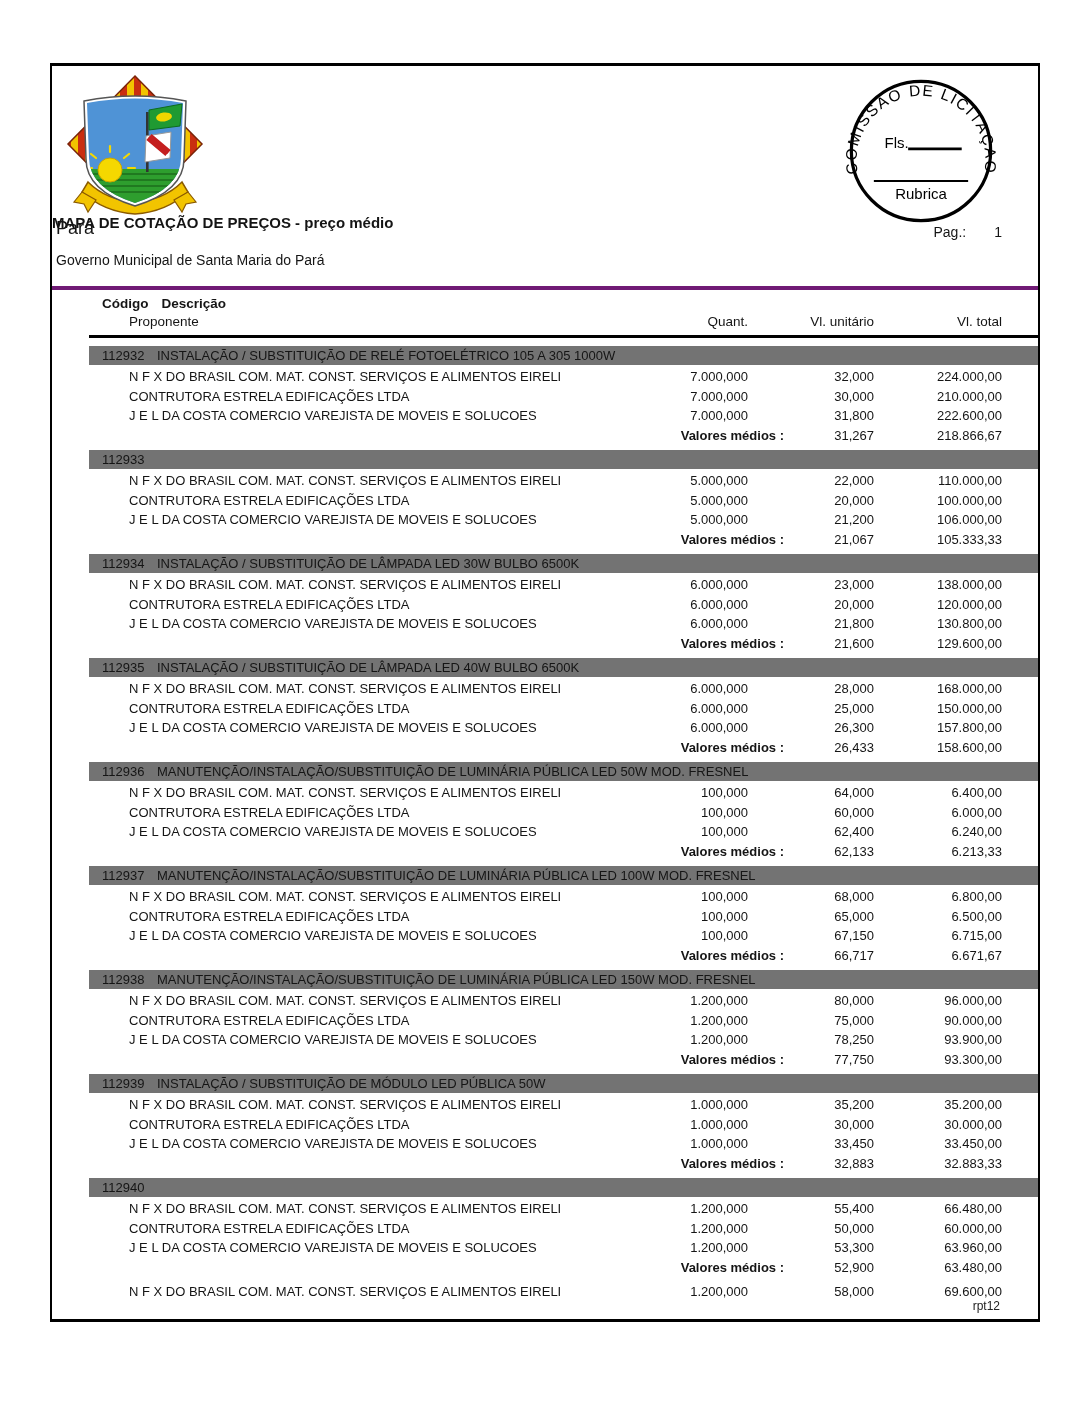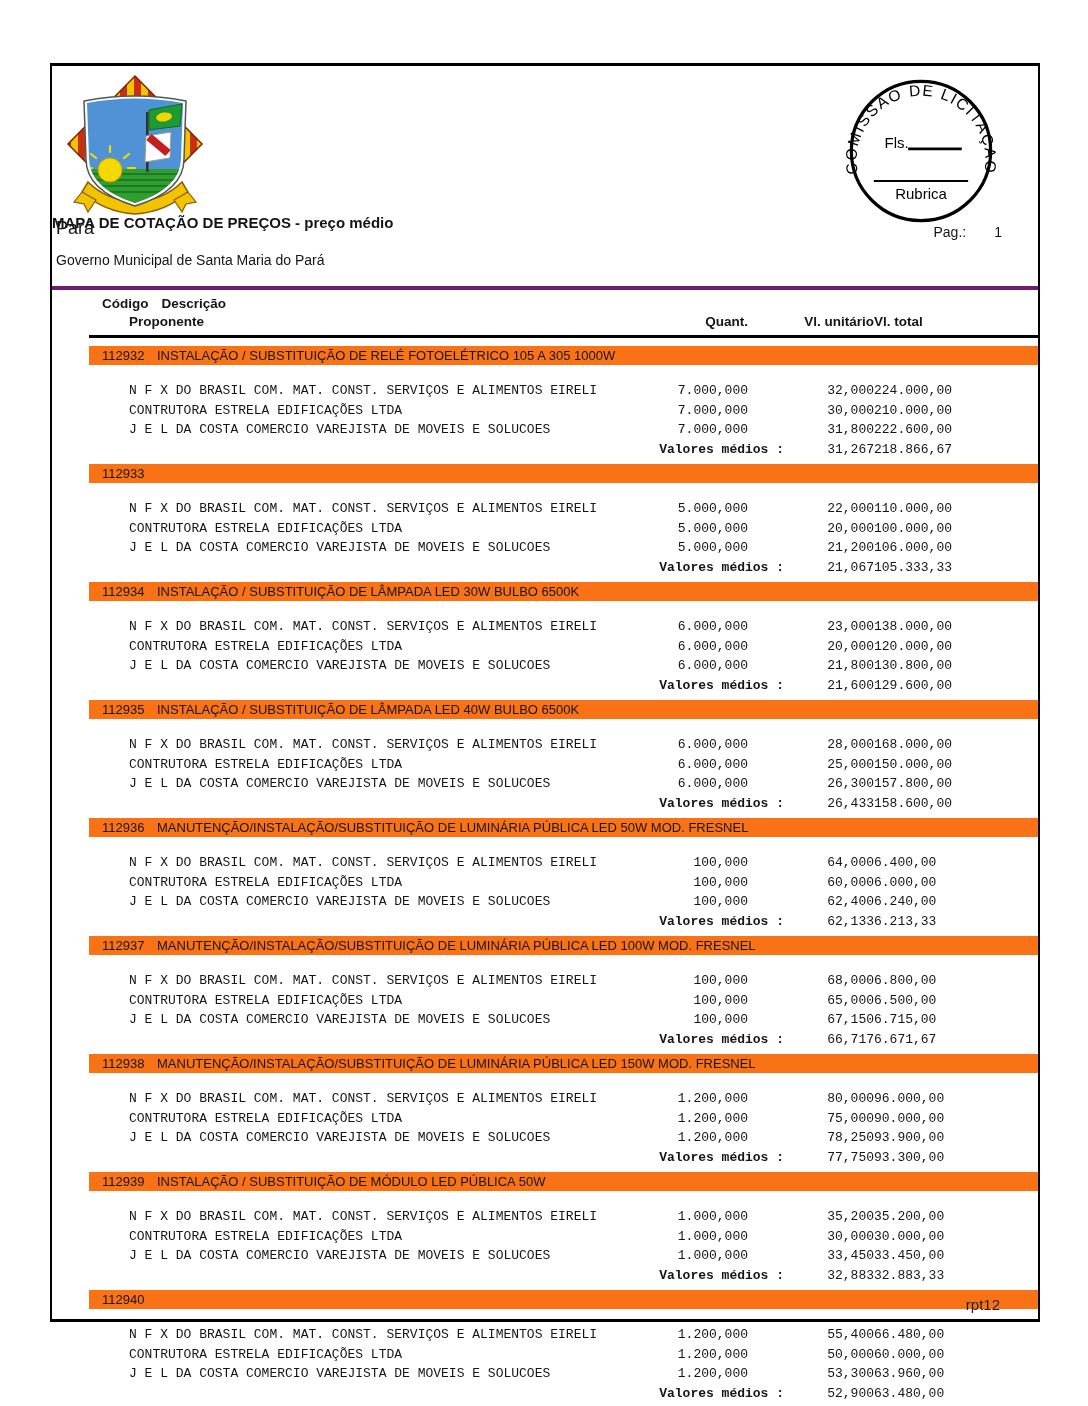--- a/index.html
+++ b/index.html
@@ -20,39 +20,39 @@
   .stamp { position:absolute; right:42px; top:10px; width:150px; height:150px; }
   .state-label { position:absolute; left:4px; top:152px; font-size:18px; }
   .gov-label   { position:absolute; left:4px; top:186px; font-size:14px; }
   .doc-title   { position:absolute; left:0; right:0; top:148px; text-align:left; font-size:15px;font-weight:bold; }
   .page-box    { position:absolute; right:36px; top:158px; font-size:14px; }
   .page-box .num { display:inline-block; margin-left:28px; }
   
   .table-area { position:absolute; left:0; right:0; top:220px; border-top:4px solid #701a75;padding-left:37px; }
   .hdr-line1 { display:flex; padding:6px 36px 0 13px; font-weight:bold; font-size:13.5px; }
   .hdr-line1 .h-code { margin-right:13px; }
-  .hdr-line2 { display:flex; padding:3px 36px 6px 0; font-weight:bold; font-size:13.5px; }
+  .hdr-line2 { display:flex; padding:3px 36px 6px 0; font-weight:normal; font-size:13.5px; }
   .c-name { flex:1; padding-left:40px; overflow:hidden; white-space:nowrap; }
   .c-q { width:140px; text-align:right; white-space:nowrap; }
   .c-u { width:126px; text-align:right; white-space:nowrap; }
-  .c-t { width:128px; text-align:left; white-space:nowrap; }
+  .c-t { width:128px; text-align:right; white-space:nowrap; }
   .thick-rule { height:3px; background:#000; }
   #items { padding-top:8px; }
   .block { margin-bottom:5px; }
   .item-head {
-    display:flex; background:#f97316; min-height:19px; line-height:19px;
-    padding-left:13px; font-size:13px; margin-bottom:16px; white-space:nowrap;
+    display:flex; background:#737373; min-height:19px; line-height:19px;
+    padding-left:13px; font-size:13px; margin-bottom:2px; white-space:nowrap;
   }
   .item-head .code { min-width:55px; }
-  .row { display:flex; font-size:13px; line-height:19.5px; padding-right:36px;font-family:Liberation Mono, monospace; }
+  .row { display:flex; font-size:13px; line-height:19.5px; padding-right:36px; }
   .row.medios { font-size:13px; }
   .m-spacer { flex:1; }
   .m-label { width:176px; text-align:right; font-weight:bold; white-space:nowrap; }
   .m-u { width:90px; text-align:right; white-space:nowrap; }
-  .rpt { position:absolute; right:38px; bottom:6px; font-size:15px; color:#222; }
+  .rpt { position:absolute; right:38px; bottom:6px; font-size:12px; color:#222; }
   svg text { font-family:"Liberation Sans", sans-serif; }
 </style>
 </head>
 <body>
 
 <div class="sheet">
 
   <div class="coat">
     <svg width="142" height="148" viewBox="0 0 142 148">
       <defs>

